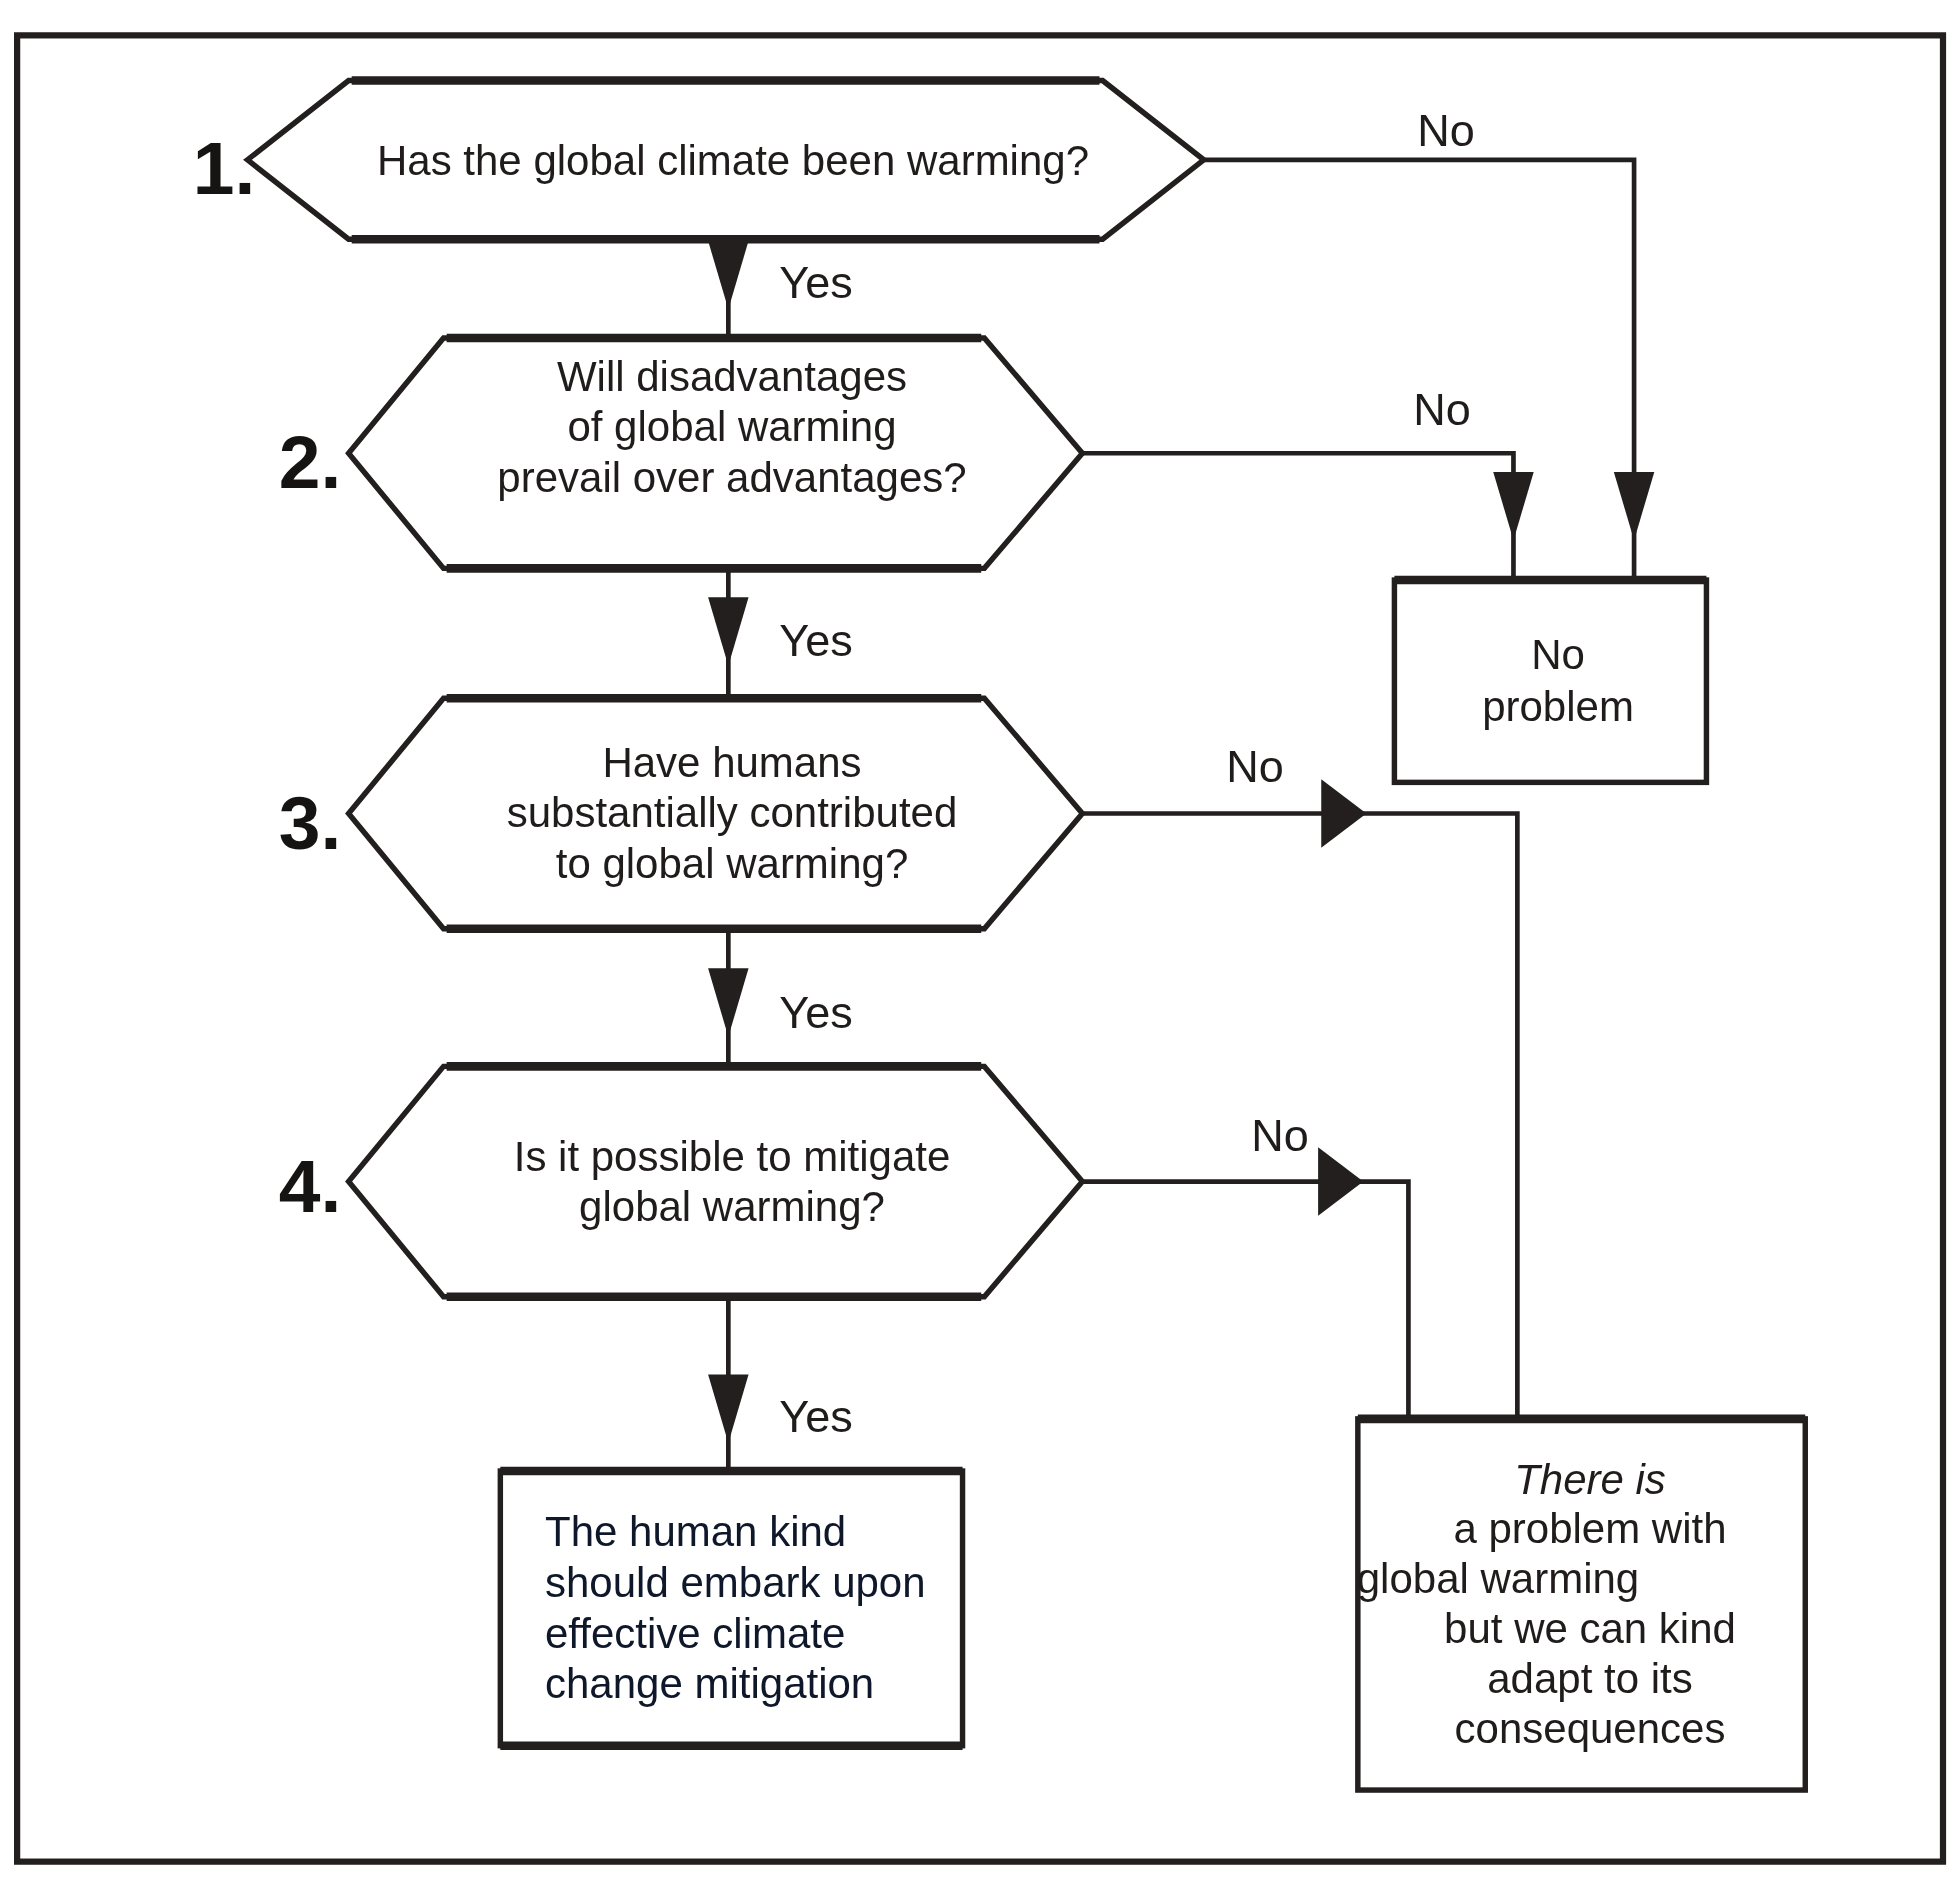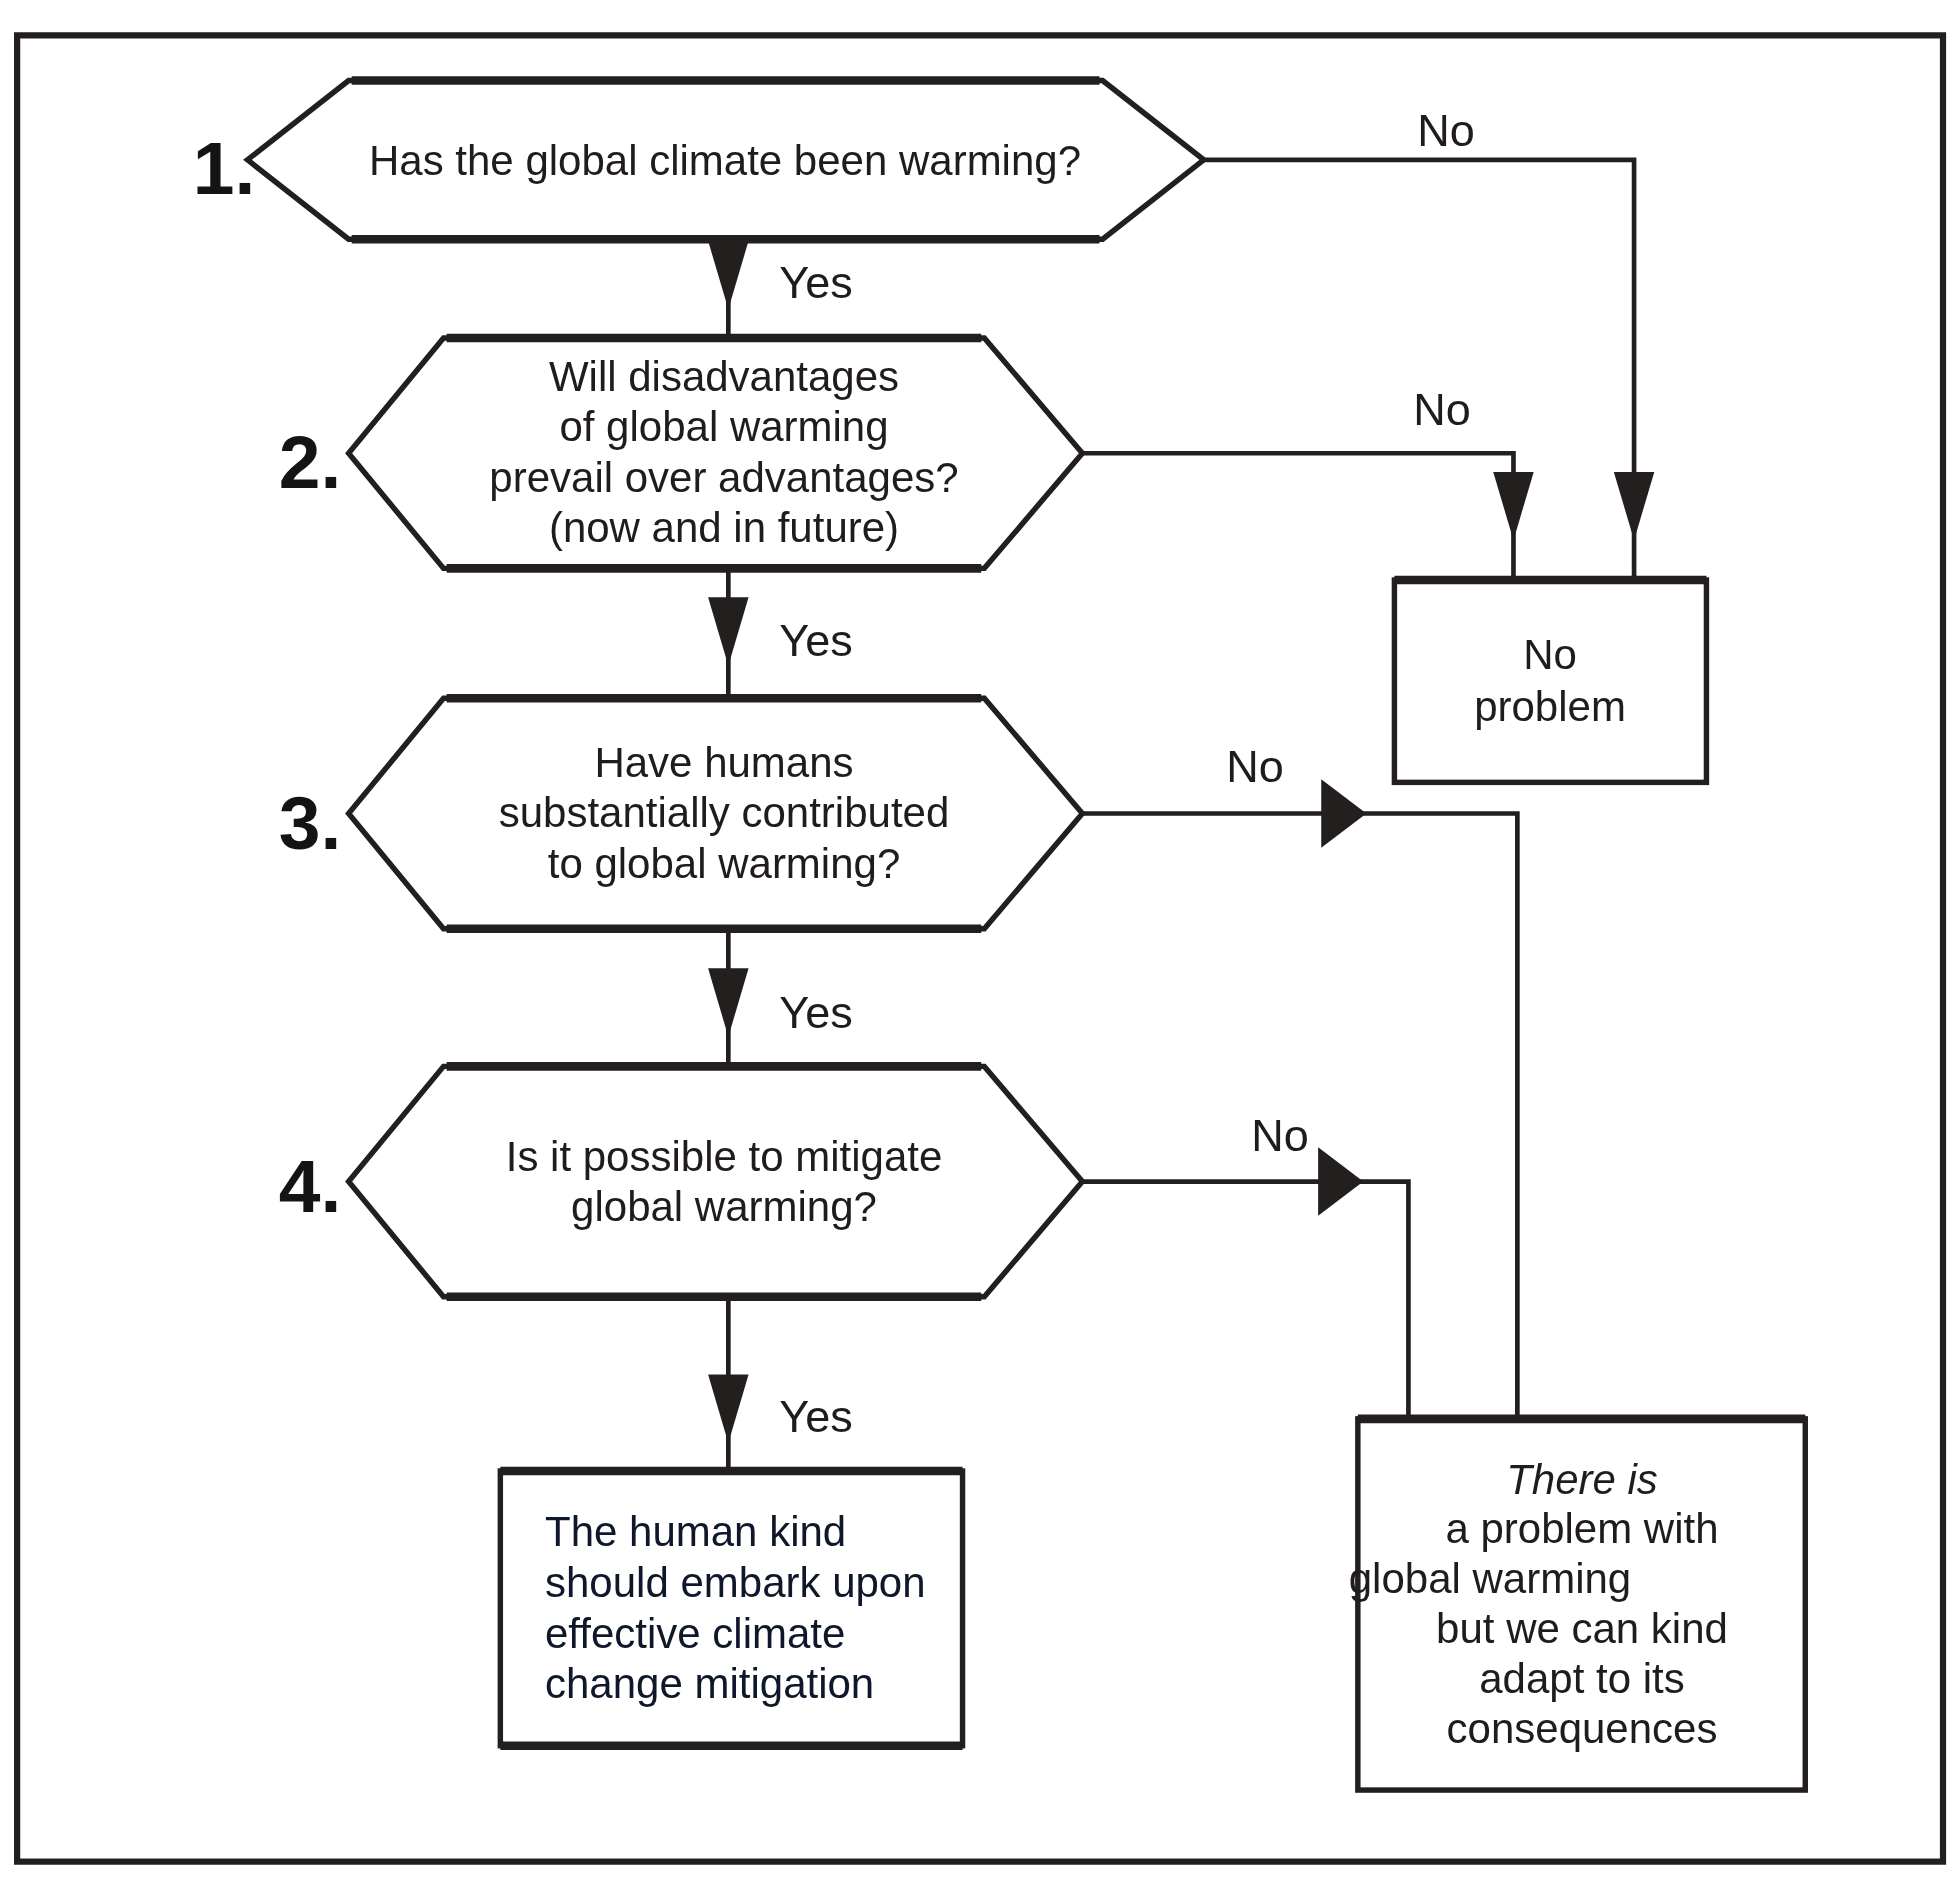--- a/index.html
+++ b/index.html
@@ -22,20 +22,21 @@
     left: 0;
     top: 0;
   }
   .t {
     position: absolute;
     transform: translate(-50%, -50%);
     white-space: nowrap;
     font-size: 42px;
     color: #1f1c1b;
     letter-spacing: 0px;
+    margin-left: 8px;
   }
   .tl {
     position: absolute;
     transform: translate(0, -50%);
     white-space: nowrap;
     font-size: 42px;
     color: #0f172a;
   }
   .lbl {
     position: absolute;
@@ -111,21 +112,20 @@
   <div class="num" style="left:224px; top:168px;">1.</div>
   <div class="num" style="left:310px; top:462px;">2.</div>
   <div class="num" style="left:310px; top:823px;">3.</div>
   <div class="num" style="left:310px; top:1186px;">4.</div>
 
   <div class="t" style="left:725px; top:161px;">Has the global climate been warming?</div>
 
   <div class="t" style="left:724px; top:377px;">Will disadvantages</div>
   <div class="t" style="left:724px; top:427px;">of global warming</div>
   <div class="t" style="left:724px; top:478px;">prevail over advantages?</div>
-  <div class="t" style="left:724px; top:528px;">(now and in future)</div>
 
   <div class="t" style="left:724px; top:763px;">Have humans</div>
   <div class="t" style="left:724px; top:813px;">substantially contributed</div>
   <div class="t" style="left:724px; top:1157px;">Is it possible to mitigate</div>
 
   <div class="t" style="left:724px; top:864px;">to global warming?</div>
   <div class="t" style="left:724px; top:1207px;">global warming?</div>
 
   <div class="lbl" style="left:1446px; top:131px;">No</div>
   <div class="lbl" style="left:1442px; top:410px;">No</div>

